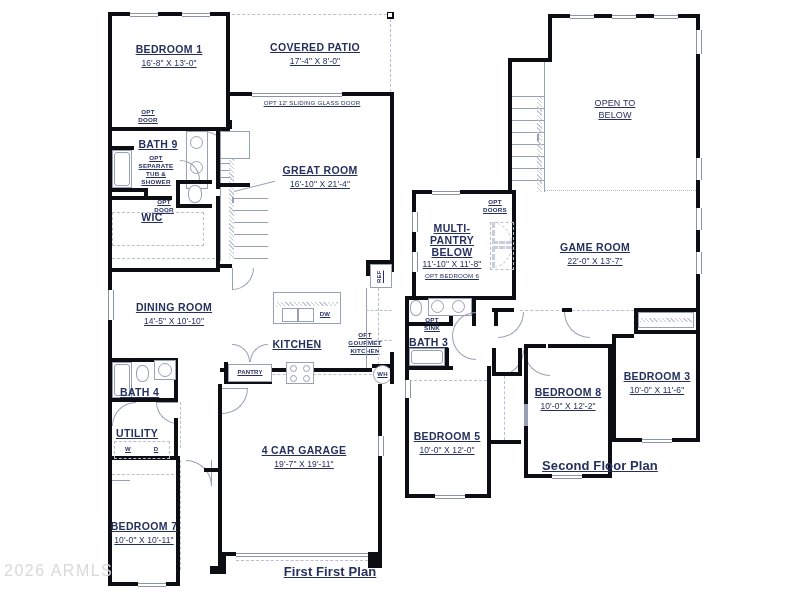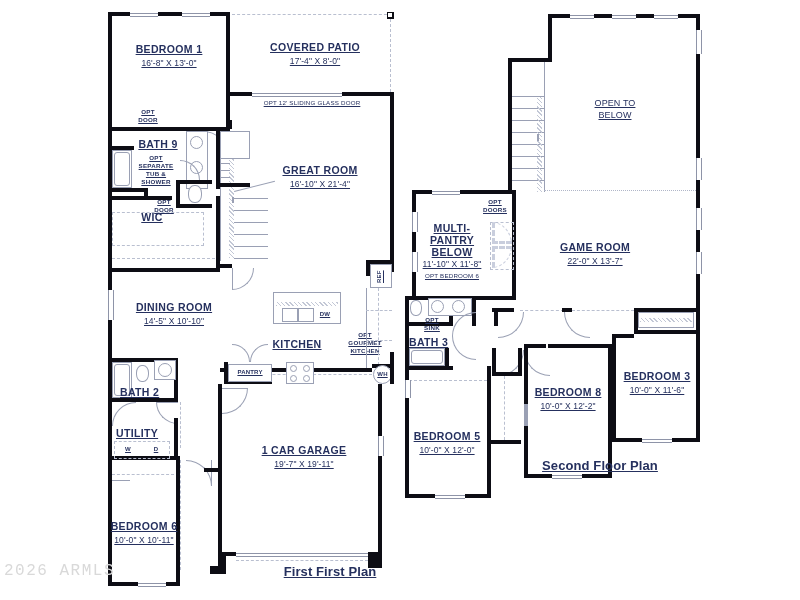--- a/index.html
+++ b/index.html
@@ -33,21 +33,21 @@
   .lbl{position:absolute;color:#25305e;text-align:center;white-space:nowrap;
        line-height:1.18;letter-spacing:.2px;text-decoration:underline;}
   .rname{font-size:10.5px;font-weight:bold;letter-spacing:.35px;}
   .rdim{font-size:8.5px;font-weight:normal;letter-spacing:.1px;}
   .opt{font-size:6.2px;font-weight:bold;letter-spacing:.25px;color:#25305e;}
   .optn{font-size:6.2px;font-weight:normal;letter-spacing:.2px;color:#25305e;}
   .tiny{font-size:6px;font-weight:bold;letter-spacing:.2px;color:#25305e;}
   .plantitle{font-size:13px;font-weight:bold;color:#25305e;letter-spacing:.1px;}
 
   .watermark{position:absolute;left:4px;top:562px;font-size:16px;
-     letter-spacing:1.5px;color:#d9d9d9;font-family:Liberation Mono, monospace;}
+     letter-spacing:1.5px;color:#d9d9d9;font-family:Liberation Sans, sans-serif;}
 </style>
 </head>
 <body>
 
 <div id="stage">
 
   <div>
 
     <div class="wall" style="left:108px;top:12px;width:22px;height:4px;"></div>
     <div class="win" style="left:130px;top:13px;width:28px;height:2px;"></div>
@@ -198,41 +198,41 @@
     <div class="wall" style="left:174px;top:358px;width:4px;height:44px;"></div>
     <div class="wall" style="left:108px;top:398px;width:66px;height:4px;"></div>
 
     <div class="box" style="left:112px;top:362px;width:20px;height:36px;"></div>
     <div class="box" style="left:114px;top:364px;width:16px;height:32px;border-radius:3px;"></div>
 
     <div class="circ" style="left:136px;top:365px;width:13px;height:17px;border-radius:45%;"></div>
 
     <div class="box" style="left:154px;top:360px;width:22px;height:20px;"></div>
     <div class="circ" style="left:158px;top:363px;width:14px;height:14px;"></div>
-    <div class="lbl rname" style="left:112px;top:386px;width:62px;text-align:left;padding-left:8px;">BATH 2</div>
+    <div class="lbl rname" style="left:112px;top:386px;width:62px;text-align:left;padding-left:8px;">BATH 4</div>
     <div class="arc arc-bl" style="left:156px;top:402px;width:22px;height:22px;"></div>
     <div class="thin" style="left:156px;top:402px;width:22px;height:1px;"></div>
 
     <div class="wall" style="left:174px;top:418px;width:4px;height:42px;"></div>
     <div class="wall" style="left:108px;top:456px;width:70px;height:4px;"></div>
     <div class="lbl rname" style="left:110px;top:427px;width:62px;text-align:left;padding-left:6px;">UTILITY</div>
     <div class="boxd" style="left:114px;top:441px;width:56px;height:18px;"></div>
     <div class="lbl tiny" style="left:114px;top:446px;width:28px;">W</div>
     <div class="lbl tiny" style="left:142px;top:446px;width:28px;">D</div>
     <div class="arc arc-tl" style="left:112px;top:402px;width:24px;height:24px;"></div>
 
     <div class="wall" style="left:108px;top:456px;width:4px;height:130px;"></div>
     <div class="wall" style="left:108px;top:582px;width:30px;height:4px;"></div>
     <div class="win" style="left:138px;top:583px;width:28px;height:2px;"></div>
     <div class="wall" style="left:166px;top:582px;width:14px;height:4px;"></div>
     <div class="wall" style="left:176px;top:456px;width:4px;height:130px;"></div>
 
     <div class="dash" style="left:112px;top:474px;width:62px;"></div>
     <div class="thin" style="left:112px;top:480px;width:18px;height:1px;"></div>
-    <div class="lbl rname" style="left:108px;top:520px;width:72px;">BEDROOM 6</div>
+    <div class="lbl rname" style="left:108px;top:520px;width:72px;">BEDROOM 7</div>
     <div class="lbl rdim" style="left:108px;top:535px;width:72px;">10'-0" X 10'-11"</div>
     <div class="dashv" style="left:180px;top:460px;height:110px;"></div>
     <div class="dashv" style="left:180px;top:402px;height:46px;"></div>
 
     <div class="arc arc-tr" style="left:186px;top:460px;width:26px;height:26px;"></div>
     <div class="thin" style="left:211px;top:460px;width:1px;height:26px;"></div>
 
     <div class="wall" style="left:218px;top:384px;width:4px;height:172px;"></div>
     <div class="wall" style="left:204px;top:468px;width:18px;height:4px;"></div>
     <div class="wall" style="left:204px;top:468px;width:4px;height:4px;"></div>
@@ -244,21 +244,21 @@
     <div class="dash" style="left:236px;top:560px;width:132px;"></div>
     <div class="wall" style="left:368px;top:552px;width:14px;height:16px;"></div>
 
     <div class="wall" style="left:378px;top:384px;width:4px;height:90px;"></div>
     <div class="winv" style="left:378px;top:436px;width:4px;height:20px;"></div>
     <div class="wall" style="left:378px;top:456px;width:4px;height:100px;"></div>
 
     <div class="arc arc-br" style="left:222px;top:388px;width:26px;height:26px;"></div>
     <div class="thin" style="left:222px;top:388px;width:26px;height:1px;"></div>
 
-    <div class="lbl rname" style="left:245px;top:444px;width:118px;">1 CAR GARAGE</div>
+    <div class="lbl rname" style="left:245px;top:444px;width:118px;">4 CAR GARAGE</div>
     <div class="lbl rdim" style="left:245px;top:459px;width:118px;">19'-7" X 19'-11"</div>
 
     <div class="lbl plantitle" style="left:230px;top:564px;width:200px;">First First Plan</div>
   </div>
 
   <div>
 
     <div class="wall" style="left:548px;top:14px;width:22px;height:4px;"></div>
     <div class="win" style="left:570px;top:15px;width:24px;height:2px;"></div>
     <div class="wall" style="left:594px;top:14px;width:18px;height:4px;"></div>

